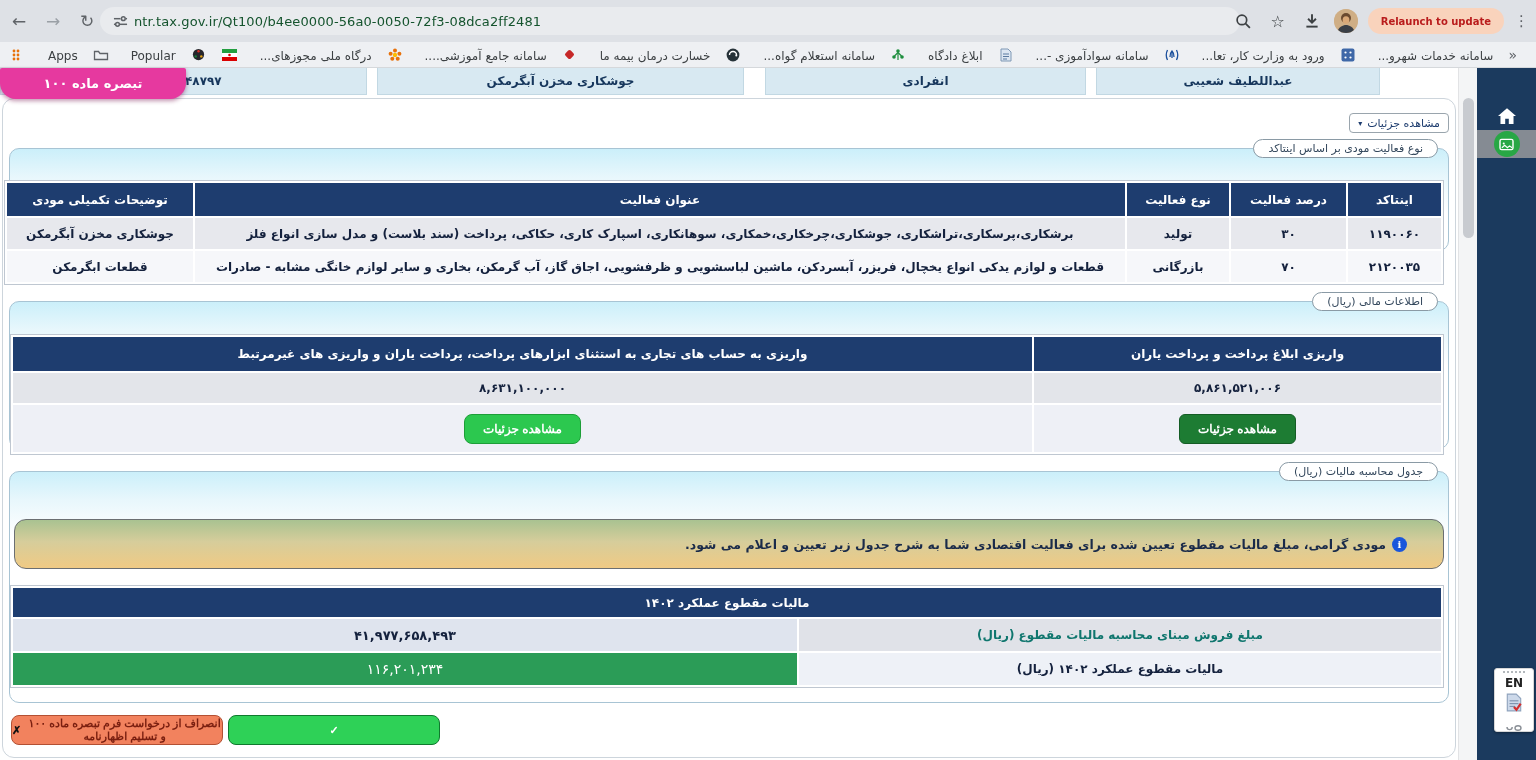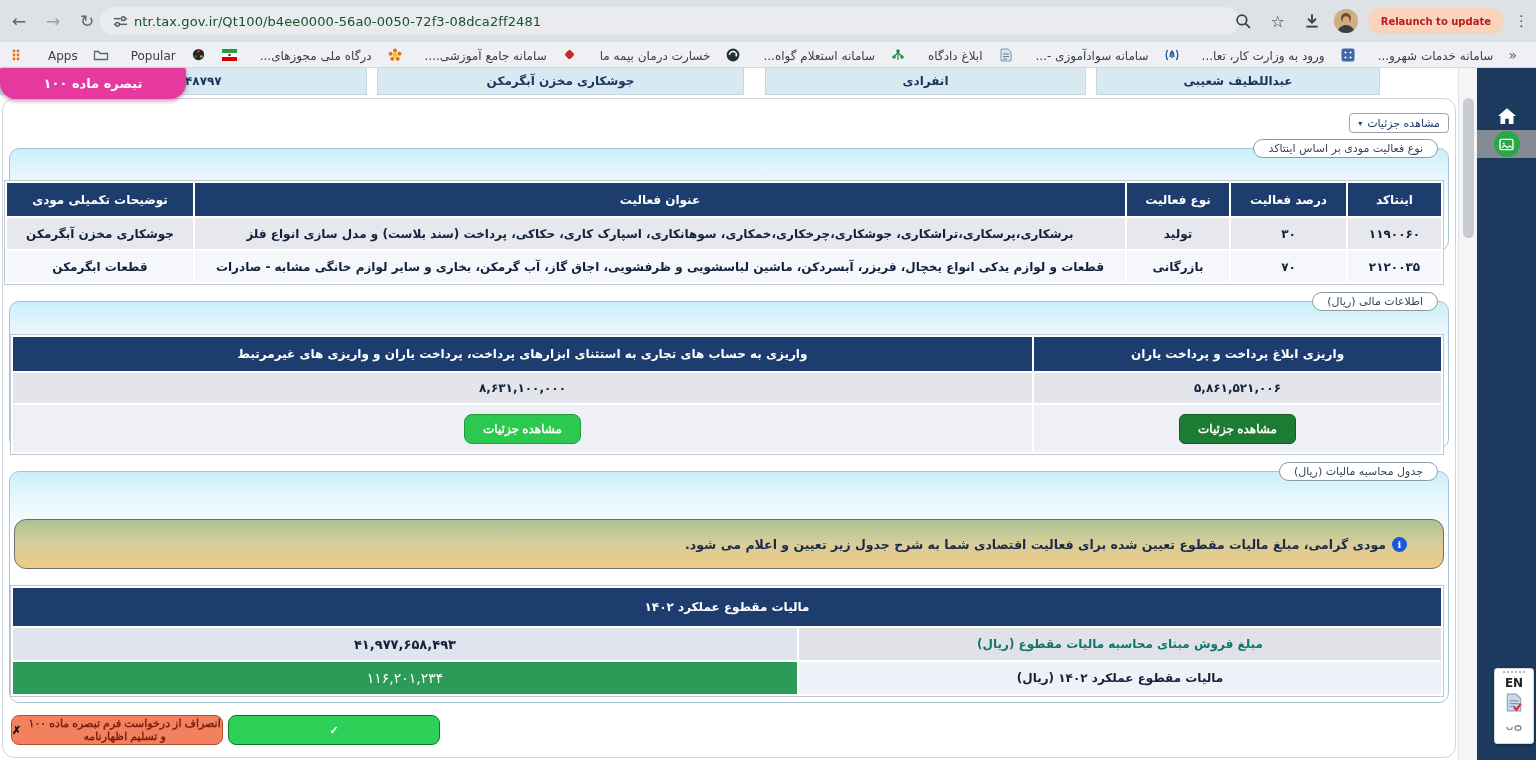--- a/index.html
+++ b/index.html
@@ -50,37 +50,37 @@
 
   .fin-val td { background:#e3e5ea; color:#14213d; font-weight:bold; }
   .fin-btn td { background:#eef0f6; height:47px; }
   .btn-detail-bright { background:#2cc84f; border:1px solid #1d9e38; border-radius:8px; color:#fff; font-weight:bold; font-size:12px; padding:7px 18px; direction:rtl; }
   .btn-detail-dark { background:#1d7c33; border:1px solid #145c25; border-radius:6px; color:#fff; font-weight:bold; font-size:12px; padding:7px 18px; direction:rtl; }
 
   .notice { position:absolute; left:4px; top:47px; width:1430px; height:50px; border:1px solid #6b6f72; border-radius:12px; background:linear-gradient(180deg,#a9c291 0%,#d6cd9b 45%,#f0ca84 100%); display:flex; align-items:center; justify-content:flex-end; direction:ltr; padding-right:36px; }
   .notice-txt { direction:rtl; font-size:12.5px; font-weight:bold; color:#1a2b4a; display:flex; align-items:center; gap:6px; }
   .info-dot { width:15px; height:15px; border-radius:50%; background:#1a56db; color:#fff; font-size:10px; font-weight:bold; display:inline-flex; align-items:center; justify-content:center; font-family:"DejaVu Serif",serif; }
 
-  .tax-hd td { background:#1e3d6f; color:#fff; font-weight:bold; height:38px; font-size:12px; }
+  .tax-hd td { background:#1e3d6f; color:#fff; font-weight:bold; height:29px; font-size:12px; }
   .tax-r1 .lbl { background:#e0e2e8; color:#0f766e; font-weight:bold; }
   .tax-r1 .val { background:#dfe4ee; color:#14213d; font-weight:bold; font-size:13px; }
   .tax-r2 .lbl { background:#eef1f7; color:#14213d; font-weight:bold; }
   .tax-r2 .val { background:#2b9c57; color:#fff; font-weight:normal; font-size:14px; }
 
   .btn-cancel { position:absolute; left:8px; top:616px; width:212px; height:30px; background:#f2825e; border:1px solid #b35033; border-radius:8px; color:#7a1f10; font-weight:bold; font-size:11px; display:flex; align-items:center; justify-content:center; gap:6px; direction:rtl; }
   .btn-confirm { position:absolute; left:225px; top:616px; width:212px; height:30px; background:#2ed157; border:1px solid #0f7a2e; border-radius:8px; color:#fff; font-weight:bold; font-size:11px; display:flex; align-items:center; justify-content:center; gap:6px; direction:rtl; }
 
   
   .scrollbar { position:absolute; left:1458px; top:0; width:19px; height:692px; background:#f4f5f6; border-left:1px solid #e2e3e5; }
   .scroll-thumb { position:absolute; left:4px; top:30px; width:11px; height:140px; background:#c8cbd0; border-radius:6px; }
   .sidebar { position:absolute; left:1477px; top:0; width:59px; height:692px; background:#1b3a5e; }
   .sb-home { position:absolute; left:0; top:38px; width:59px; height:24px; display:flex; align-items:center; justify-content:center; }
   .sb-active { position:absolute; left:0; top:62px; width:59px; height:28px; background:#858b93; display:flex; align-items:center; justify-content:center; }
   .sb-green { width:26px; height:26px; border-radius:50%; background:#28a745; display:flex; align-items:center; justify-content:center; }
-  .widget { position:absolute; left:17px; top:600px; width:40px; height:76px; background:#fff; border:1px solid #d7d7d7; border-radius:3px; box-shadow:0 1px 3px rgba(0,0,0,.35); display:flex; flex-direction:column; align-items:center; padding-top:2px; gap:3px; }
+  .widget { position:absolute; left:17px; top:600px; width:40px; height:64px; background:#fff; border:1px solid #d7d7d7; border-radius:3px; box-shadow:0 1px 3px rgba(0,0,0,.35); display:flex; flex-direction:column; align-items:center; padding-top:2px; gap:3px; }
   .w-dots { display:flex; gap:2px; }
   .w-dots i { width:2px; height:2px; background:#9aa0a6; border-radius:50%; }
   .w-lang { font-size:12px; font-weight:bold; color:#222; }
 </style>
 </head>
 <body>
 
 <div id="screen">
 
   <div class="toolbar">

